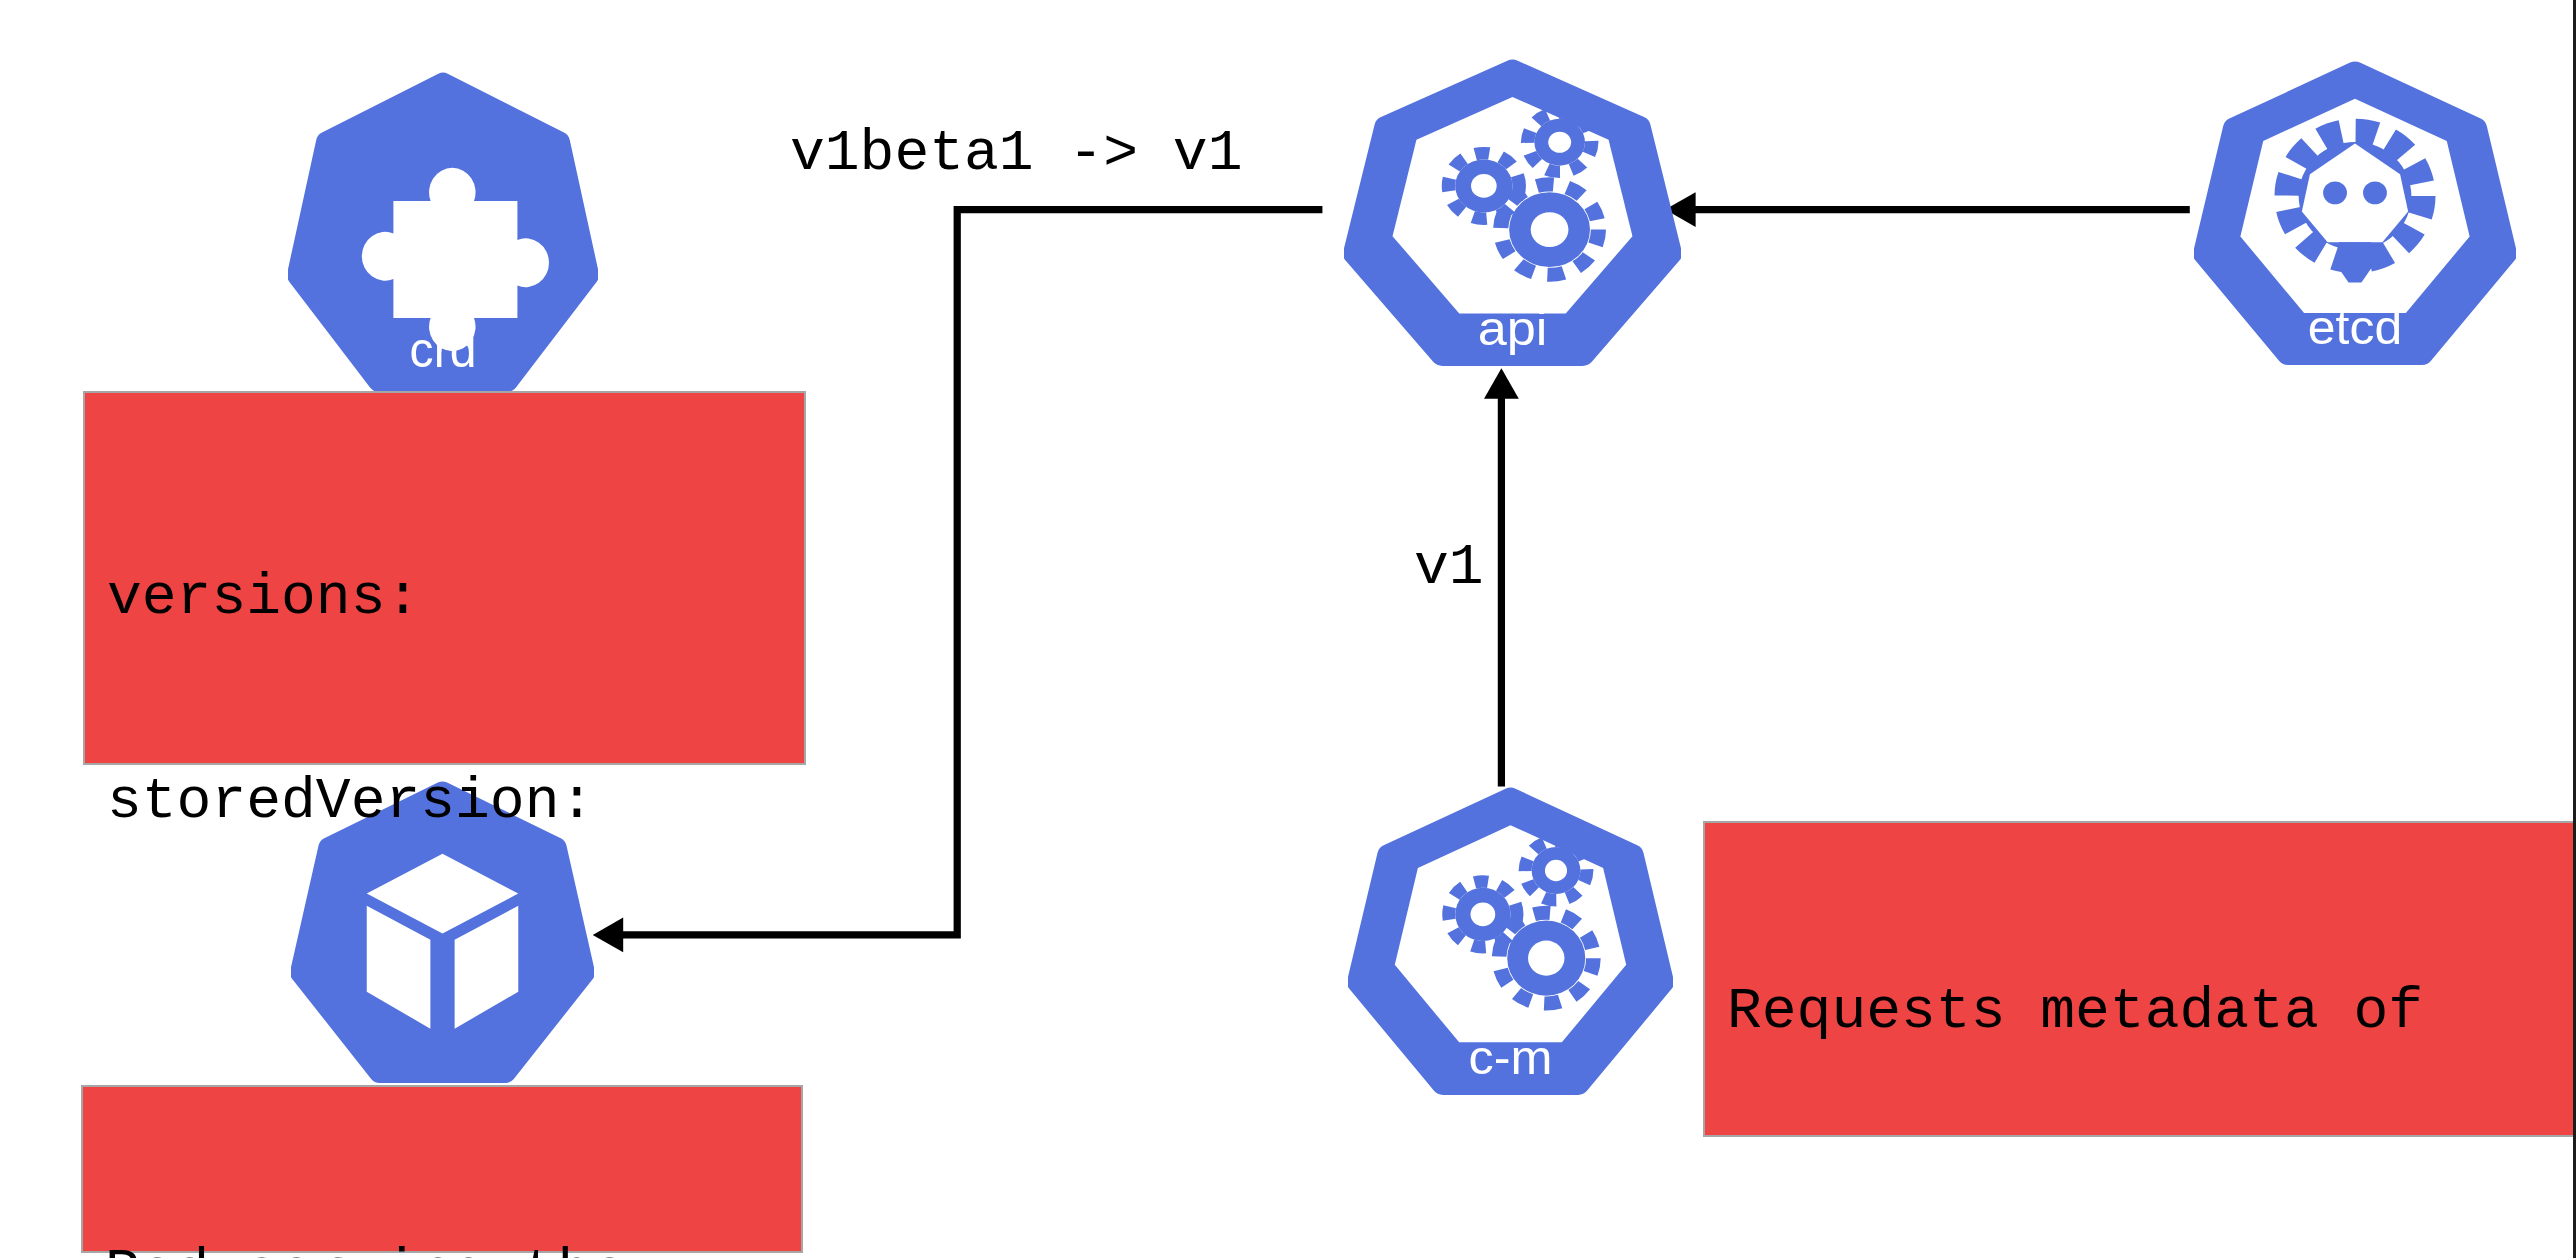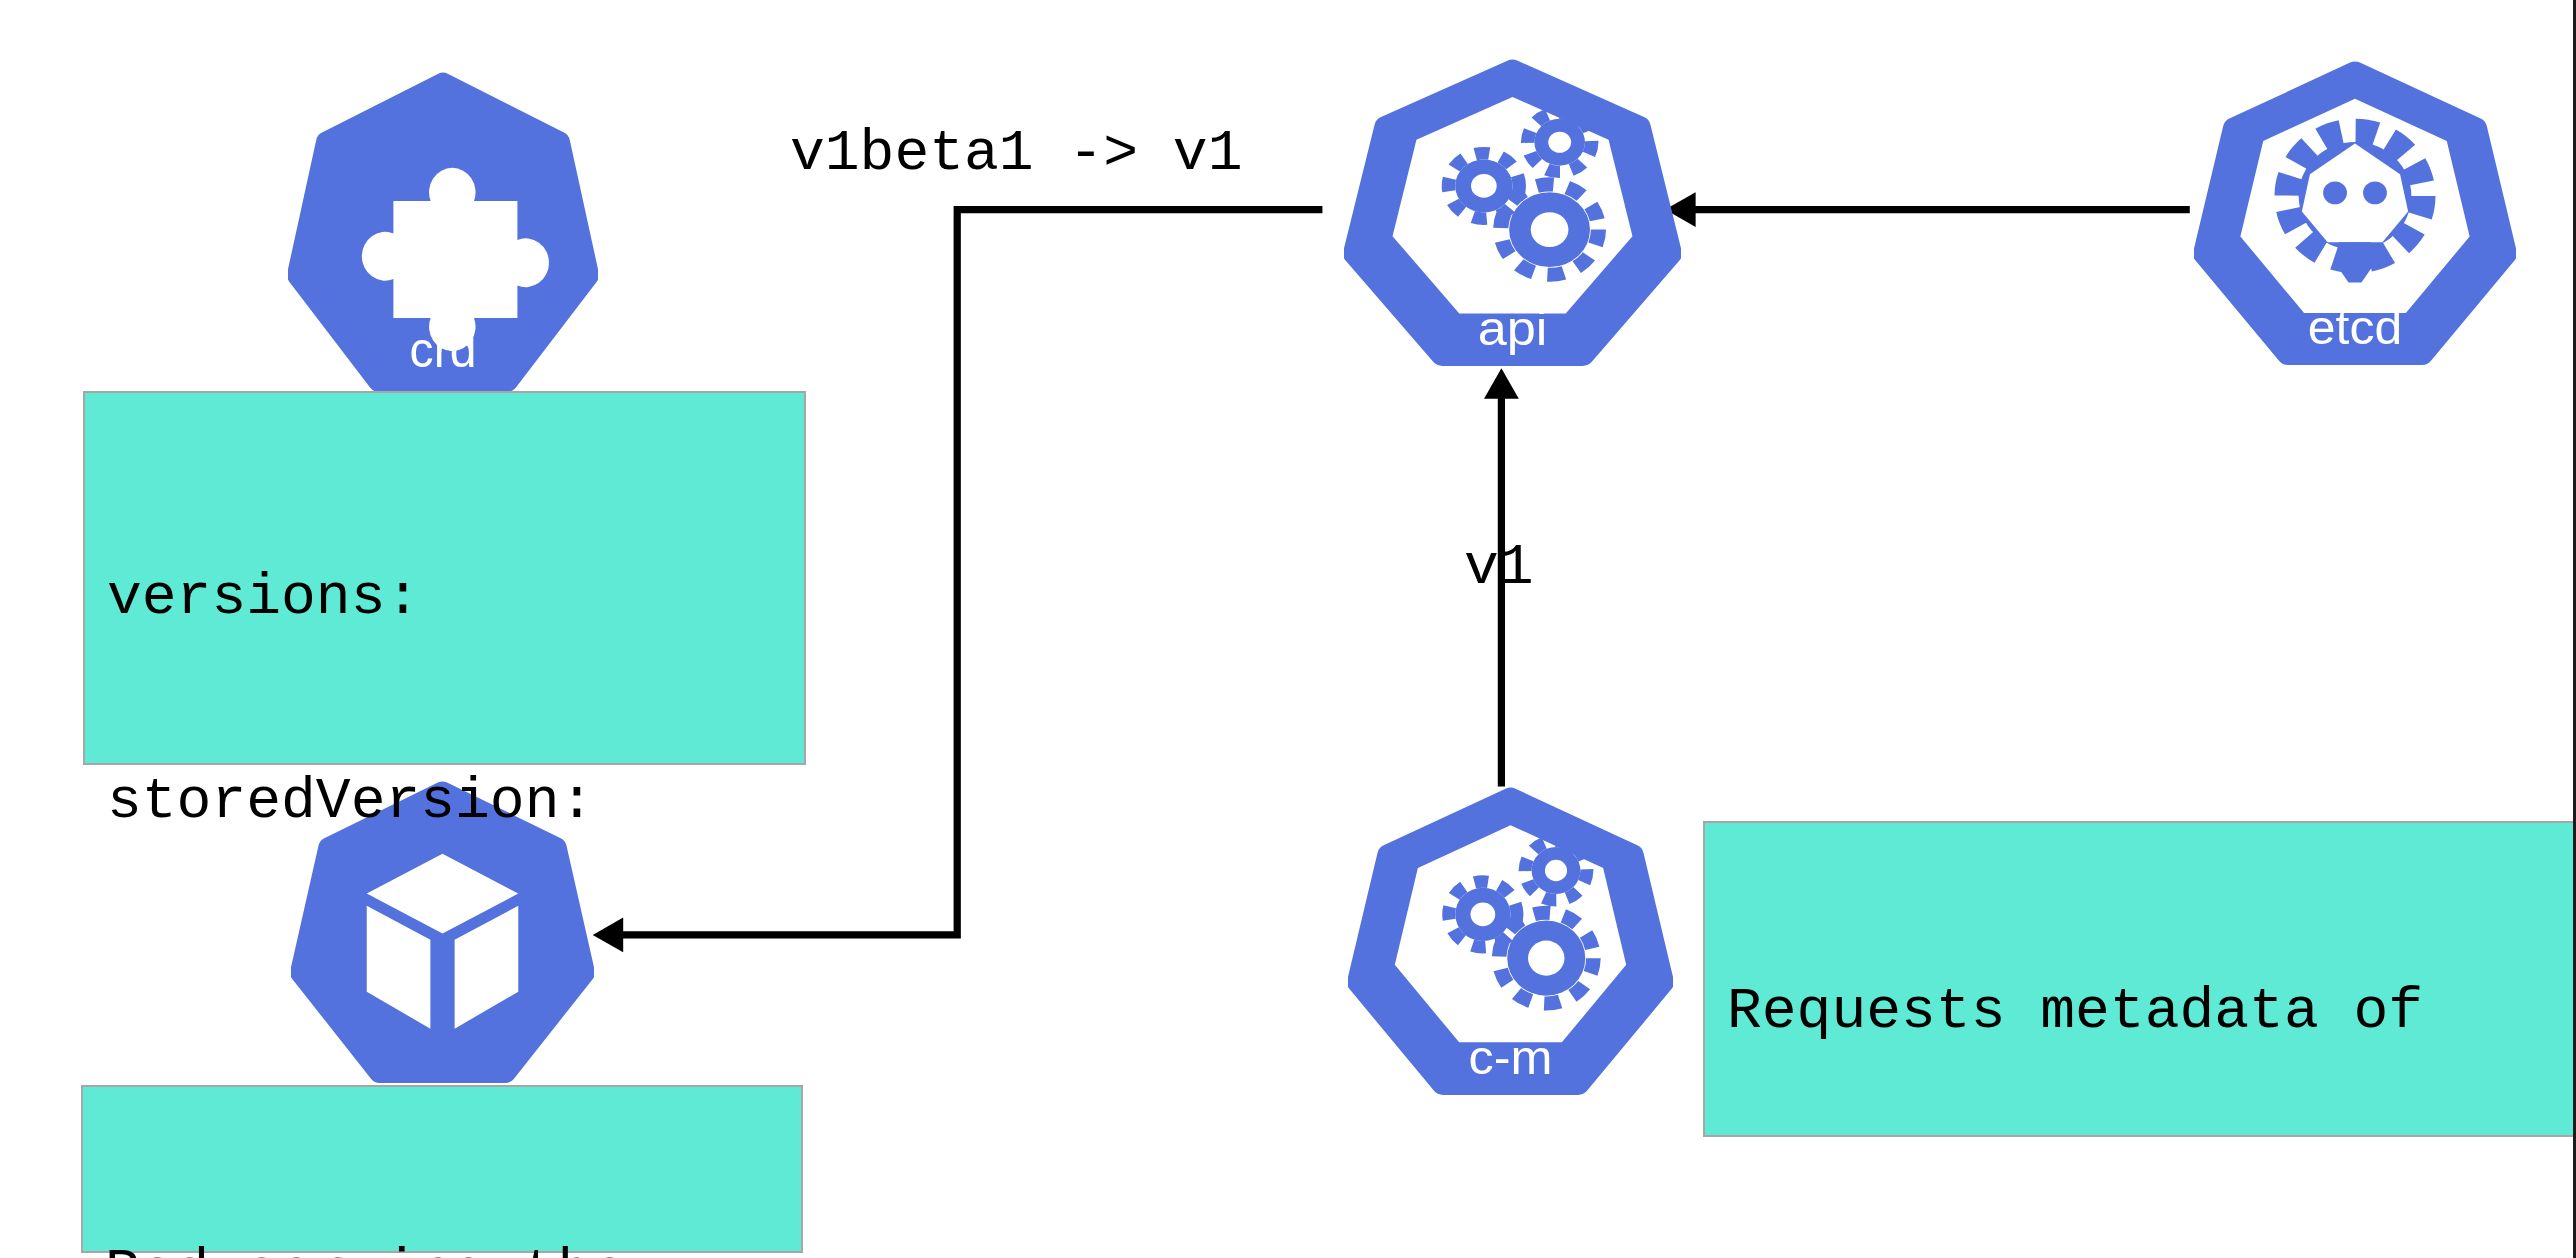--- a/index.html
+++ b/index.html
@@ -6,21 +6,21 @@
   .canvas{
     position:relative;
     width:2576px;height:1259px;
     background:#ffffff;
     overflow:hidden;
     font-family:"Liberation Mono",monospace;
   }
   .icon{position:absolute;}
   .notebox{
     position:absolute;
-    background:#5eead4;
+    background:#ef4444;
     border:2.9px solid #a6a6a6;
     box-sizing:border-box;
     color:#000;
     font:58px/68px "Liberation Mono",monospace;
     white-space:pre;
     padding-left:22px;
   }
   .notebox .line{white-space:pre;}
   .arrowlabel{
     position:absolute;
@@ -120,21 +120,21 @@
       <circle cx="61" cy="55" r="12" fill="#5372de"></circle>
       <circle cx="61" cy="55" r="14.5" fill="none" stroke="#5372de" stroke-width="4.5" stroke-dasharray="5 4.2"></circle>
       <circle cx="61" cy="55" r="5.6" fill="#ffffff"></circle>
     </g>
     <text class="iconlabel" x="50" y="92" text-anchor="middle">c-m</text>
   </svg>
 
   <div class="arrowlabel" style="left:790px;top:122px">v1beta1 -&gt; v1</div>
 
 
-  <div class="arrowlabel" style="left:1464px;top:536px">v1</div>
+  <div class="arrowlabel" style="left:1414px;top:536px">v1</div>
 
   <div class="notebox" style="left:83px;top:391px;width:723px;height:374px;padding-top:35px">
     <div class="line">versions:</div>
     <div class="line">storedVersion:</div>
     
   </div>
 
   <div class="notebox" style="left:81px;top:1085px;width:722px;height:168px;padding-top:16px">
     <div class="line">Pod serving the</div>
     

